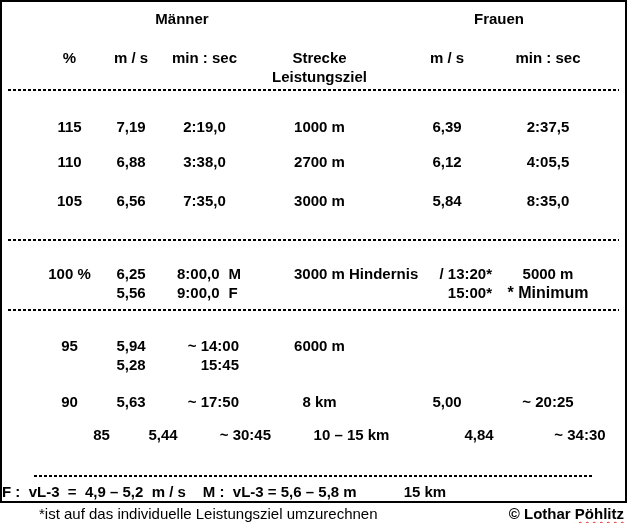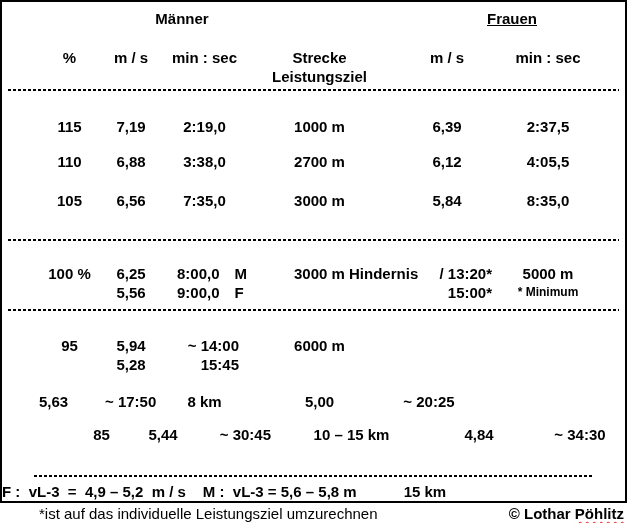--- a/index.html
+++ b/index.html
@@ -5,45 +5,45 @@
   html,body{margin:0;padding:0;}
   body{
     width:627px;height:523px;background:#ffffff;color:#000000;
     font-family:"Liberation Sans","DejaVu Sans",sans-serif;
     font-weight:bold;font-size:15px;overflow:hidden;
   }
   .box{box-sizing:border-box;width:627px;height:503px;border:2px solid #000;overflow:hidden;background:#fff;}
   .hdr1{position:relative;height:17px;margin-top:8px;line-height:17px;}
   .hdr1 span{position:absolute;transform:translateX(-50%);white-space:nowrap;}
   .men-pos{left:180px;}
-  .women-pos{left:510px;text-decoration:underline;}
+  .women-pos{left:497px;}
   .grid{display:grid;grid-template-columns:103px 52px 95px 135px 120px 118px;line-height:16px;}
   .cell{text-align:center;white-space:nowrap;overflow:visible;}
   .c1{padding-left:32px;}
   .c6{padding-right:36px;}
   .two{line-height:19px;}
   .hdr2{margin-top:21px;line-height:19px;}
   .dash{height:2px;margin-left:6px;margin-right:6px;
     background:repeating-linear-gradient(90deg,#000 0 3px,transparent 3px 5px);}
   .dash1{margin-top:3px;}
   .dash2{margin-top:30px;}
   .dash3{margin-top:7px;}
   .dash4{margin-top:32px;margin-left:32px;margin-right:32px;}
   .mt28{margin-top:28px;}
   .mt25{margin-top:25px;}
   .mt23{margin-top:23px;}
   .mt20{margin-top:20px;}
   .mt19{margin-top:19px;}
   .mt17{margin-top:17px;margin-left:32px;}
   .c3-left{text-align:left;padding-left:20px;}
-  .mf-line{display:flex;gap:15px;}
+  .mf-line{display:flex;gap:9px;}
   .c4-left{text-align:left;padding-left:42px;}
   .c5-right{text-align:right;padding-right:15px;}
   .c3-right{text-align:right;padding-right:13px;}
-  .min-note{font-size:12px;}
+  .min-note{font-size:16px;}
   .footer-line{display:flex;white-space:pre;margin-top:7px;line-height:16px;}
   .ft-f{}
   .ft-m{margin-left:17px;}
   .ft-km{margin-left:47px;}
   .bottom{display:flex;justify-content:space-between;margin-top:3px;padding:0 3px;line-height:16px;}
   .footnote{font-weight:normal;margin-left:36px;}
   .copyright{white-space:pre;}
   .squiggle{
     text-decoration-line:underline;text-decoration-style:wavy;
     text-decoration-color:#e02020;text-decoration-thickness:1px;
@@ -139,20 +139,21 @@
       <div>5,28</div>
     </div>
     <div class="cell c3-right">
       <div>~ 14:00</div>
       <div>15:45</div>
     </div>
     <div class="cell">6000 m</div>
   </div>
 
   <div class="grid mt20">
+    <div class="cell c1">90</div>
     <div class="cell">5,63</div>
     <div class="cell c3-right">~ 17:50</div>
     <div class="cell">8 km</div>
     <div class="cell">5,00</div>
     <div class="cell c6">~ 20:25</div>
   </div>
 
   <div class="grid mt17">
     <div class="cell c1">85</div>
     <div class="cell">5,44</div>

